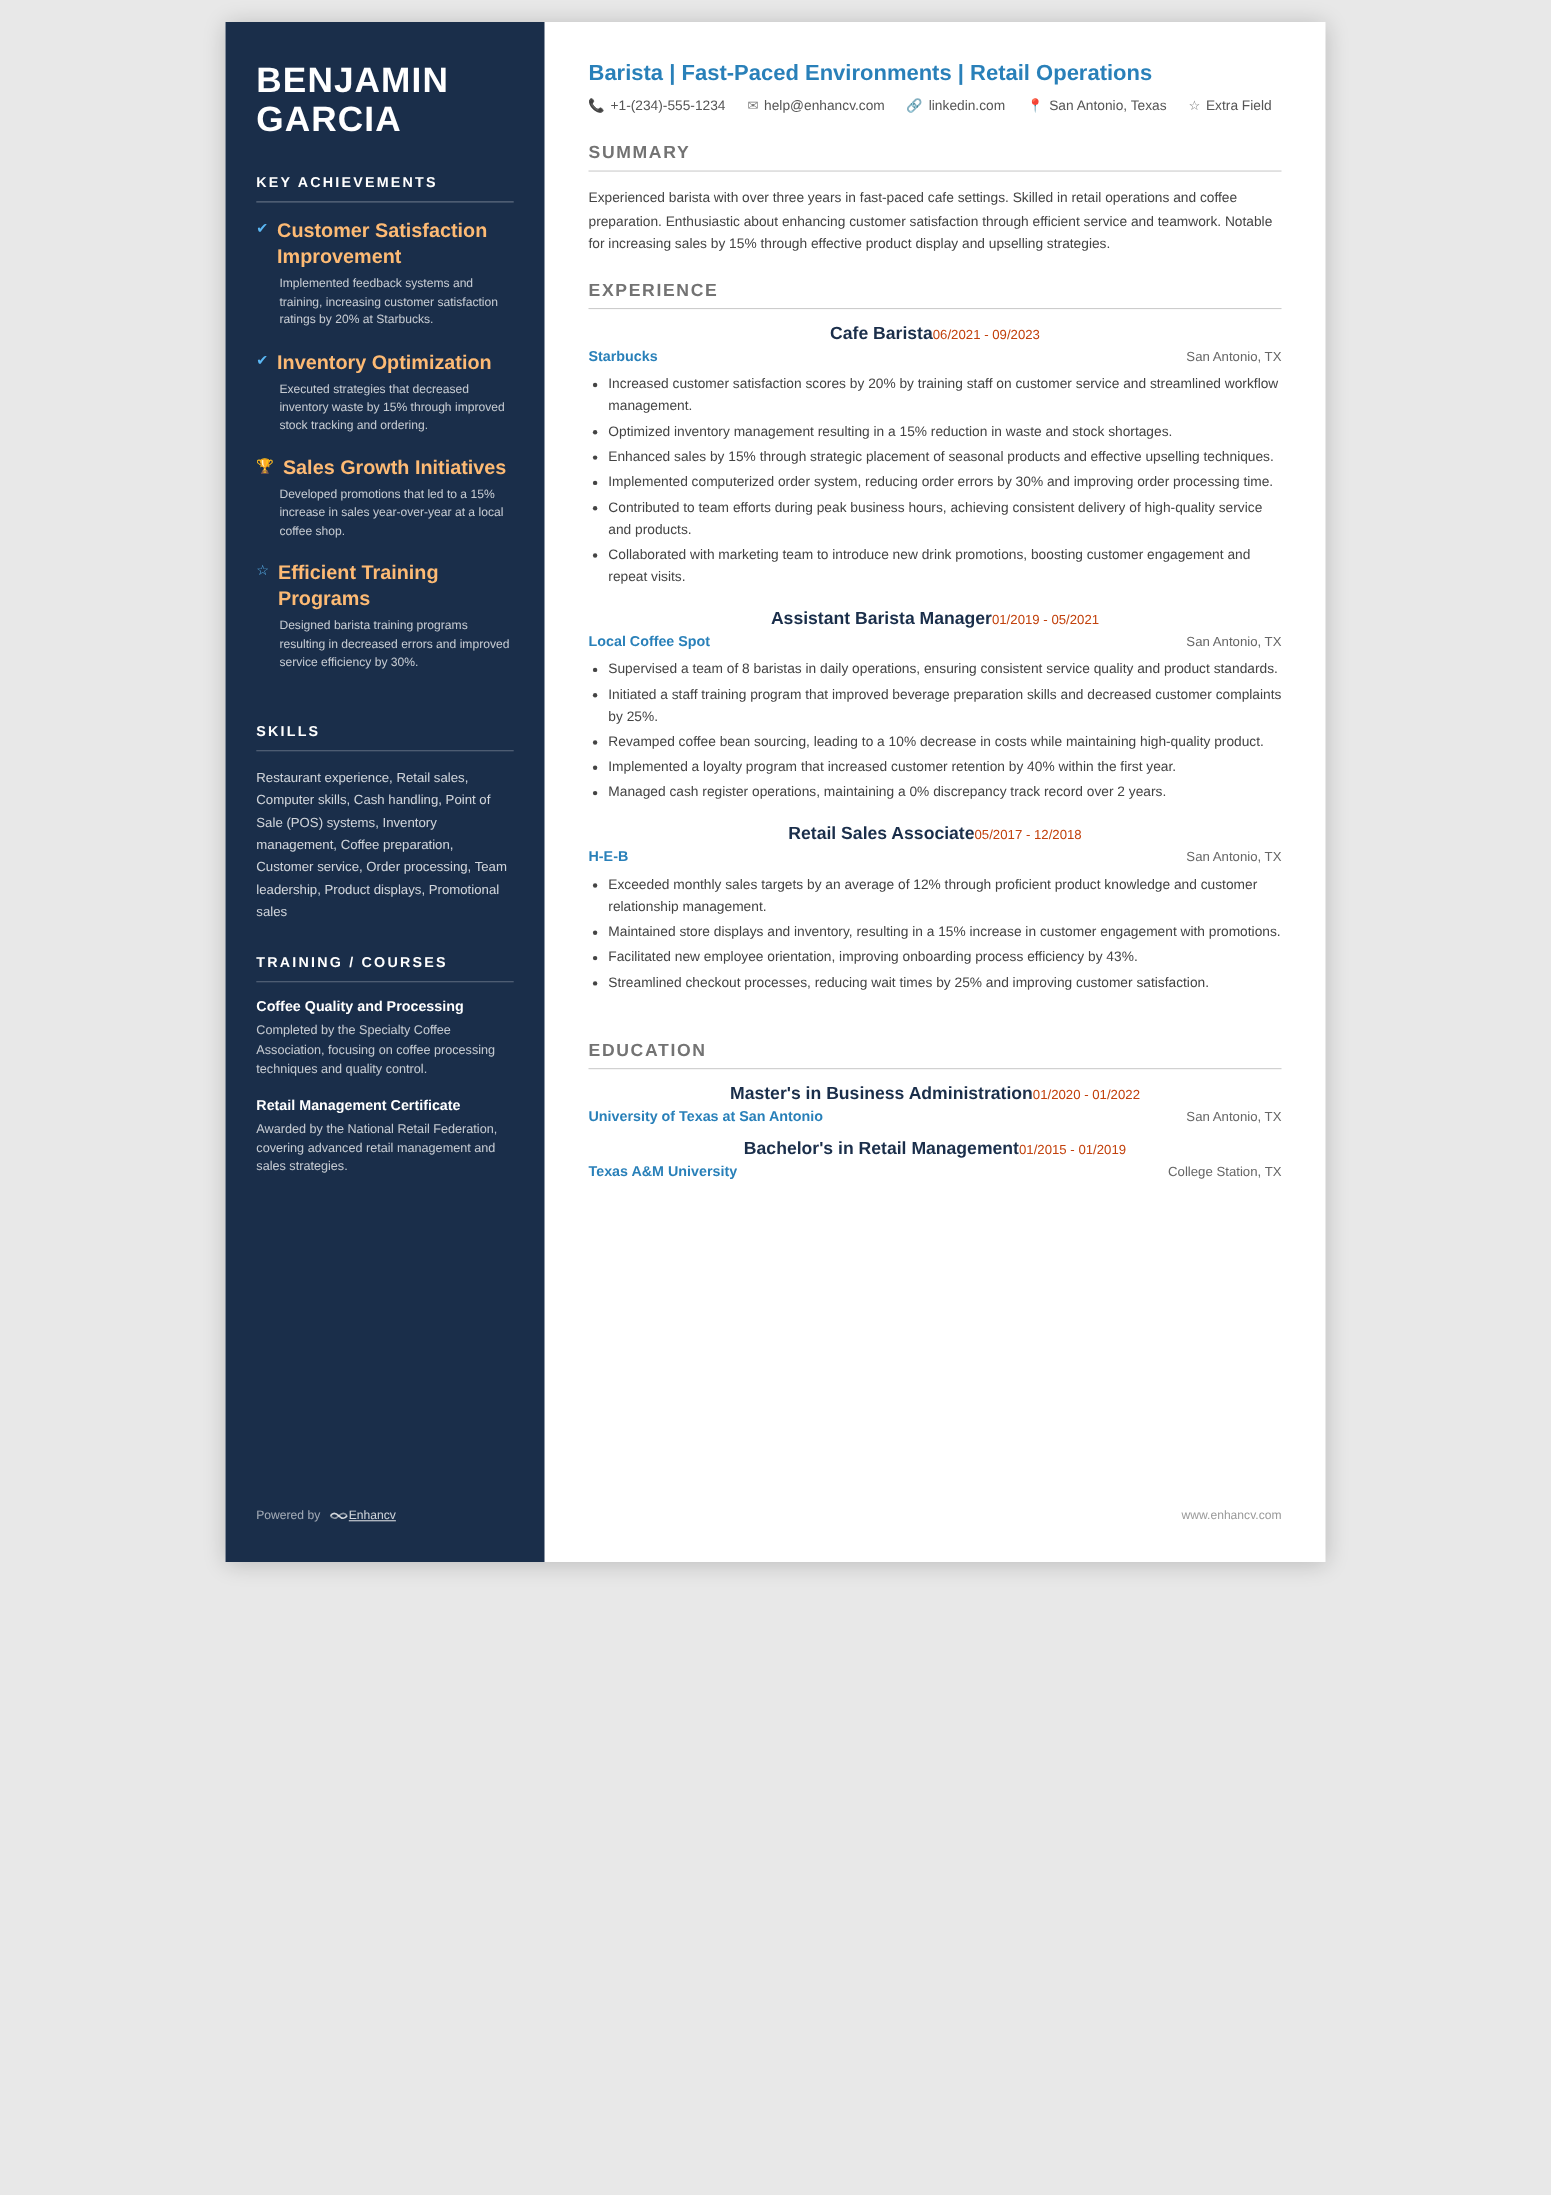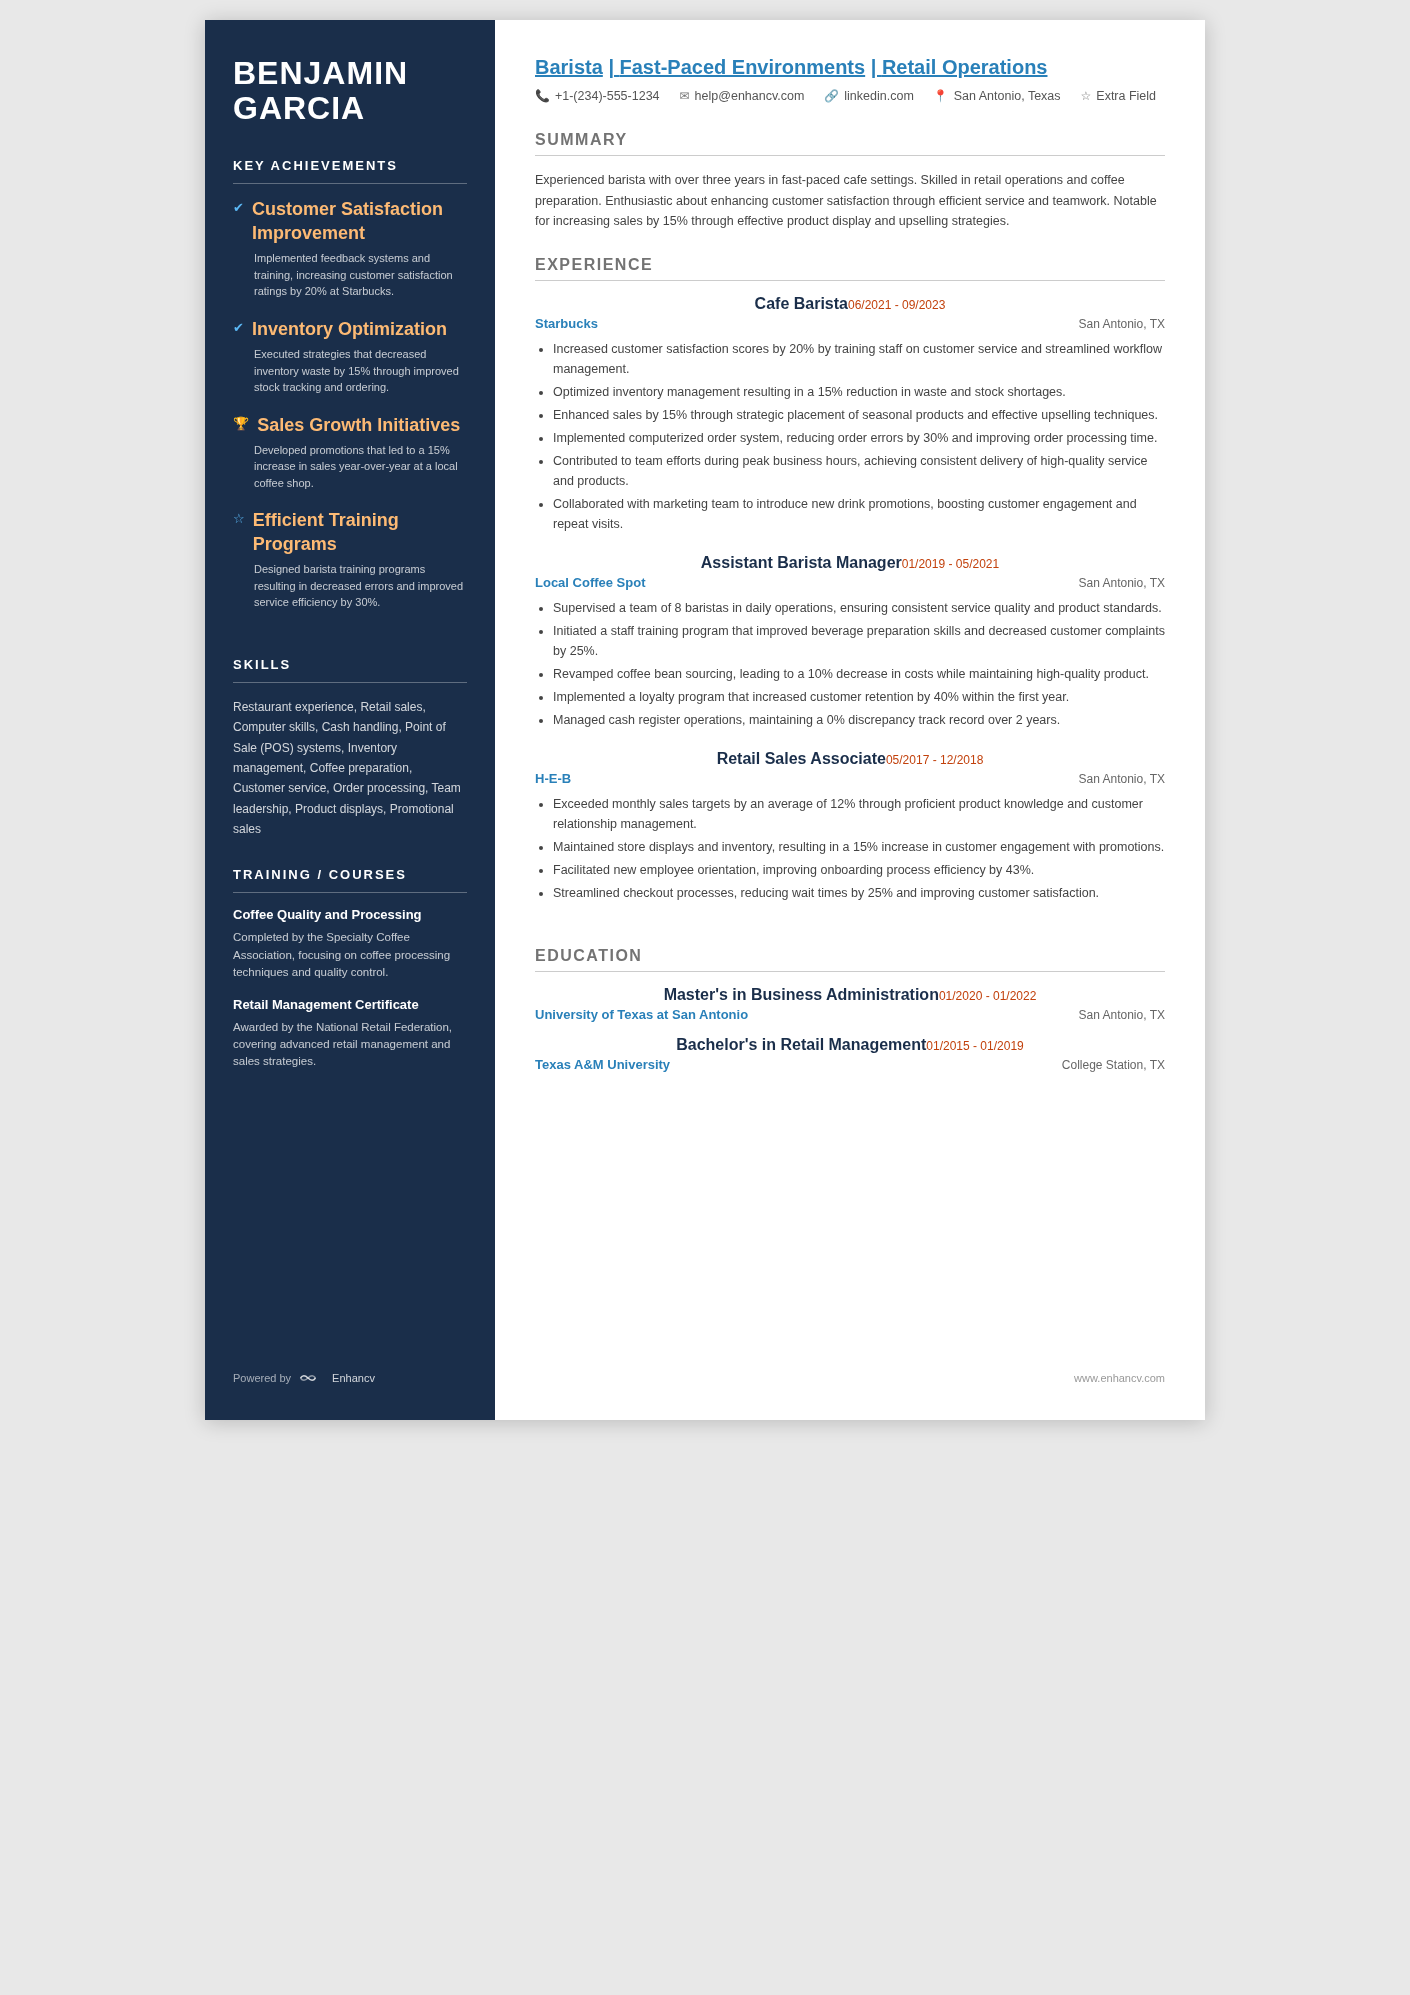--- a/index.html
+++ b/index.html
@@ -111,38 +111,38 @@
       gap: 8px;
     }
     .powered-by-text {
       font-size: 11px;
       color: rgba(255,255,255,0.6);
     }
     .enhancv-logo {
       font-size: 11px;
       color: rgba(255,255,255,0.8);
       display: flex;
-      gap: 15px;
+      gap: 0;
+      text-decoration: underline;
     }
     
     .main {
       flex: 1;
       padding: 36px 40px 36px 40px;
       display: flex;
       flex-direction: column;
     }
     .header-title {
       font-size: 20px;
       font-weight: 600;
       color: #2980b9;
       margin-bottom: 10px;
     }
     .header-title span {
       color: #2980b9;
-      text-decoration: underline;
     }
     .contact-row {
       display: flex;
       flex-wrap: wrap;
       gap: 12px 20px;
       margin-bottom: 4px;
       font-size: 12.5px;
       color: #555;
       align-items: center;
     }

